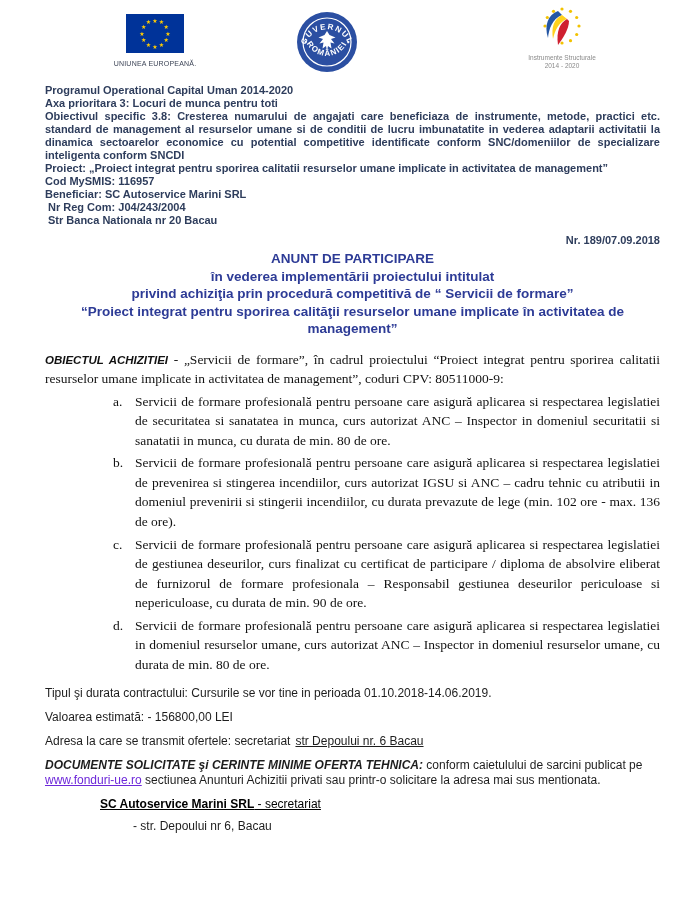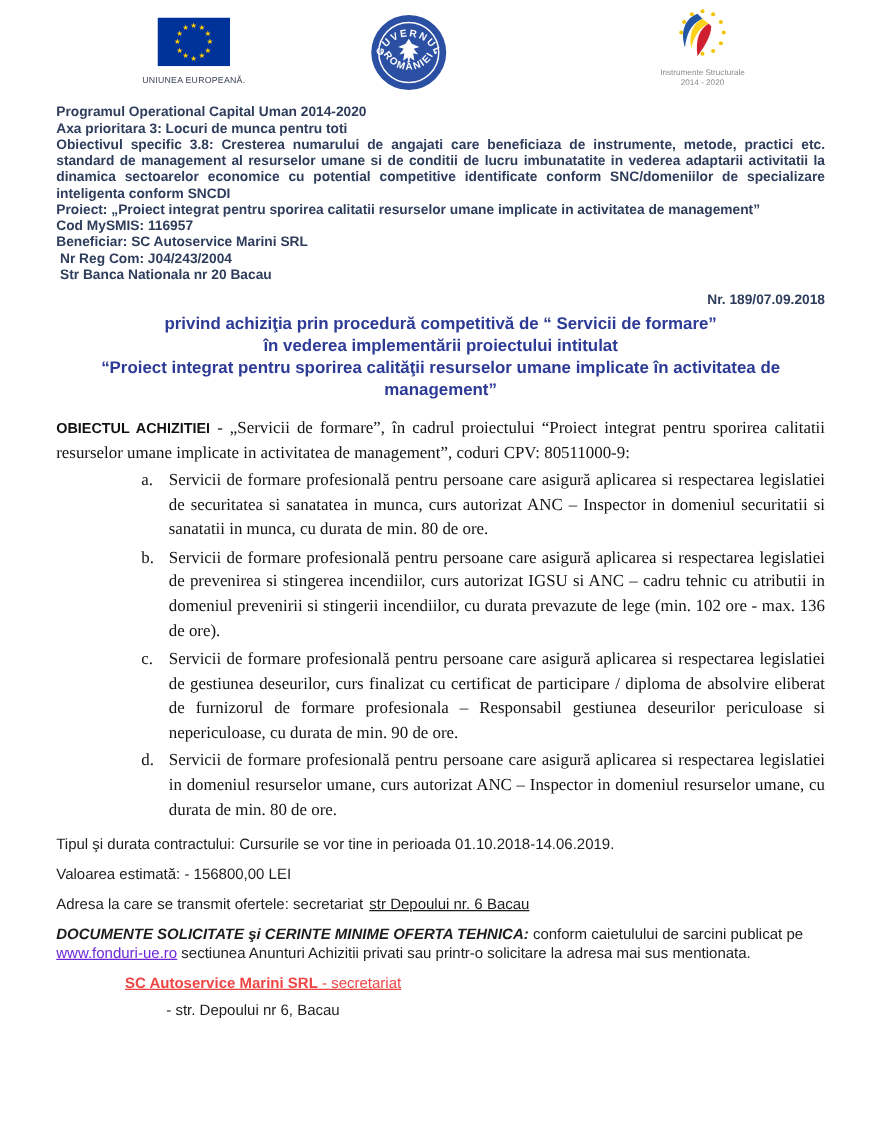--- a/index.html
+++ b/index.html
@@ -24,33 +24,33 @@
   .meta { margin-top:84px; font-size:11px; font-weight:bold; color:#2e3d5c; line-height:13px; }
   .meta-line { white-space:normal; }
   .just { text-align:justify; }
   .indent1 { padding-left:3px; }
   .ref { text-align:right; font-size:11px; font-weight:bold; color:#2e3d5c; margin:7px 0 3px 0; }
   
   .title { text-align:center; font-weight:bold; font-size:13.5px; line-height:17.5px; margin-top:4px; }
   
   .obj { font-family:"Liberation Serif", serif; font-size:13.5px; color:#121212; }
   .obj-intro { margin-top:12px; line-height:1.45; text-align:justify; }
-  .obj-label { font-family:"Liberation Sans", sans-serif; font-size:11.5px; font-weight:bold; color:#111; }
+  .obj-label { font-family:"Liberation Sans", sans-serif; font-size:11.5px; font-weight:bold; color:#111;font-style:italic; }
   .li { position:relative; padding-left:90px; text-align:justify; line-height:1.45; margin-top:3px; }
   .li .marker { position:absolute; left:68px; }
   
   .details { margin-top:11px; font-size:12px; color:#1d1d1d; }
   .dline { margin-bottom:9px; line-height:1.25; }
   .lbl { font-weight:normal;text-align:right; }
   .doc-label { font-weight:bold; font-style:italic; }
   .u-gap { text-decoration:underline; margin-left:5px; }
   .link { color:#6d28d9; text-decoration:underline; cursor:pointer; }
   sup { font-size:8px; }
   
-  .contact-name { margin-left:55px; margin-top:4px; margin-bottom:8px; font-size:12px; color:#ef4444; }
+  .contact-name { margin-left:55px; margin-top:4px; margin-bottom:8px; font-size:12px; color:#000000; }
   .contact-name .wrap { text-decoration:underline; }
   .contact-line { margin-left:88px; margin-bottom:8px; font-size:12px; color:#1d1d1d; }
   svg text { font-family:"Liberation Sans", sans-serif; }
 </style>
 </head>
 <body>
 
 <div class="page">
 
   <div class="logo-area">
@@ -128,22 +128,23 @@
     <div class="meta-line">Proiect: „Proiect integrat pentru sporirea calitatii resurselor umane implicate in activitatea de management”</div>
     <div class="meta-line">Cod MySMIS: 116957</div>
     <div class="meta-line">Beneficiar: SC Autoservice Marini SRL</div>
     <div class="meta-line indent1">Nr Reg Com: J04/243/2004</div>
     <div class="meta-line indent1">Str Banca Nationala nr 20 Bacau</div>
   </div>
 
   <div class="ref">Nr. 189/07.09.2018</div>
 
   <div class="title" id="title-block" style="color: rgb(45, 59, 150);">
+    <div>ANUNT DE PARTICIPARE</div>
+    <div>în vederea implementării proiectului intitulat</div>
     <div>privind achiziţia prin procedură competitivă de “ Servicii de formare”</div>
-    <div>în vederea implementării proiectului intitulat</div>
     <div>“Proiect integrat pentru sporirea calităţii resurselor umane implicate în activitatea de management”</div>
   </div>
 
   <div class="obj">
     <div class="obj-intro">
       <span class="obj-label">OBIECTUL ACHIZITIEI</span><span> - „Servicii de formare”, în cadrul proiectului “Proiect integrat pentru sporirea calitatii resurselor umane implicate in activitatea de management”, coduri CPV: 80511000-9:</span>
     </div>
     <div class="li">
       <span class="marker">a.</span>
       <span>Servicii de formare profesională pentru persoane care asigură aplicarea si respectarea legislatiei de securitatea si sanatatea in munca, curs autorizat ANC – Inspector in domeniul securitatii si sanatatii in munca, cu durata de min. 80 de ore.</span>

